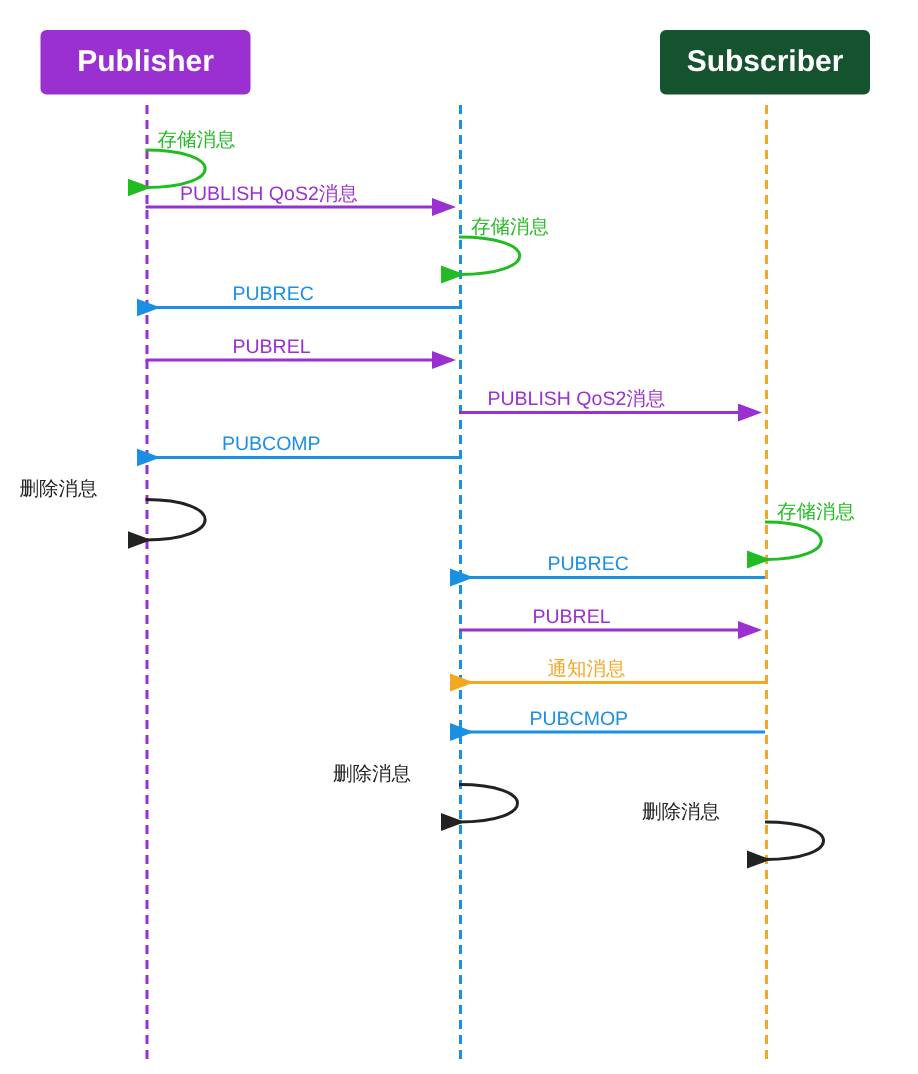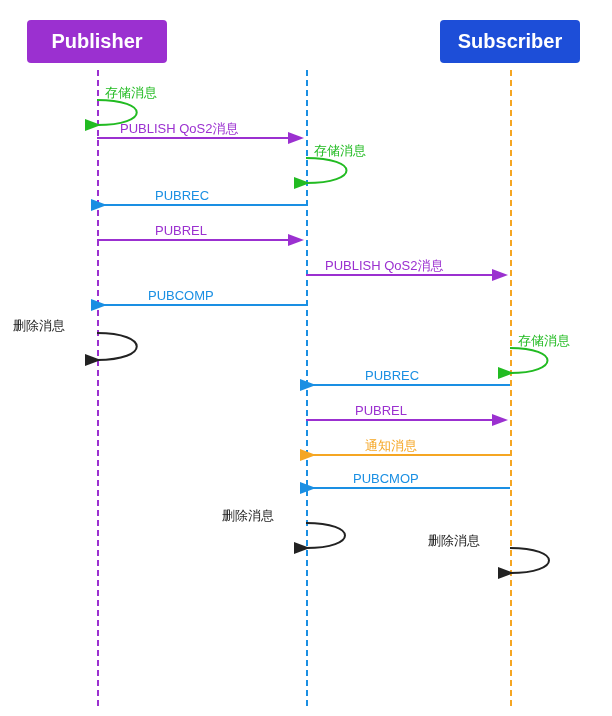--- a/index.html
+++ b/index.html
@@ -36,21 +36,21 @@
       background: #9b30d0;
     }
 
     .header-broker {
       left: 236px;
       background: #1a8fe3;
     }
 
     .header-subscriber {
       left: 440px;
-      background: #1d4ed8;
+      background: #14532d;
     }
 
     
     .vline {
       position: absolute;
       top: 70px;
       bottom: 10px;
       width: 2px;
       border-left: 2px dashed;
     }

